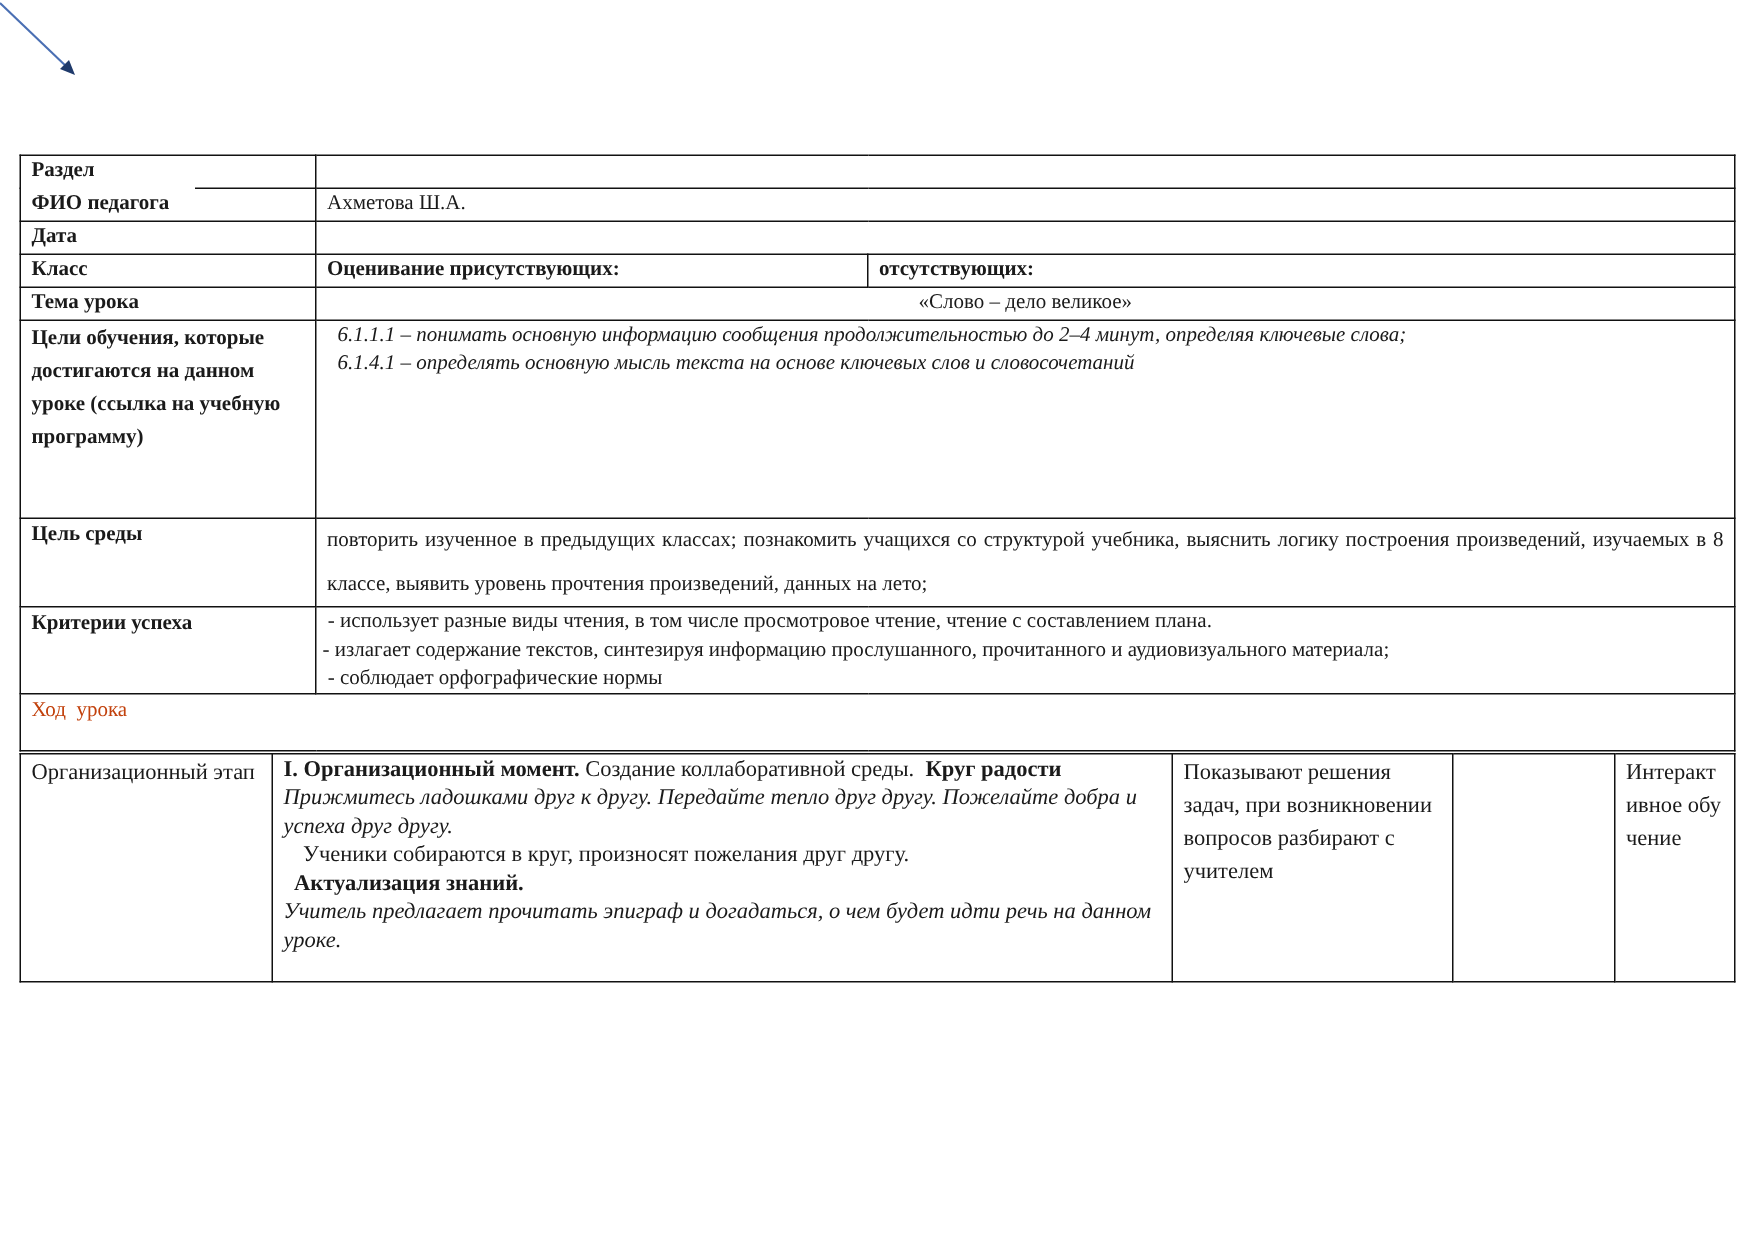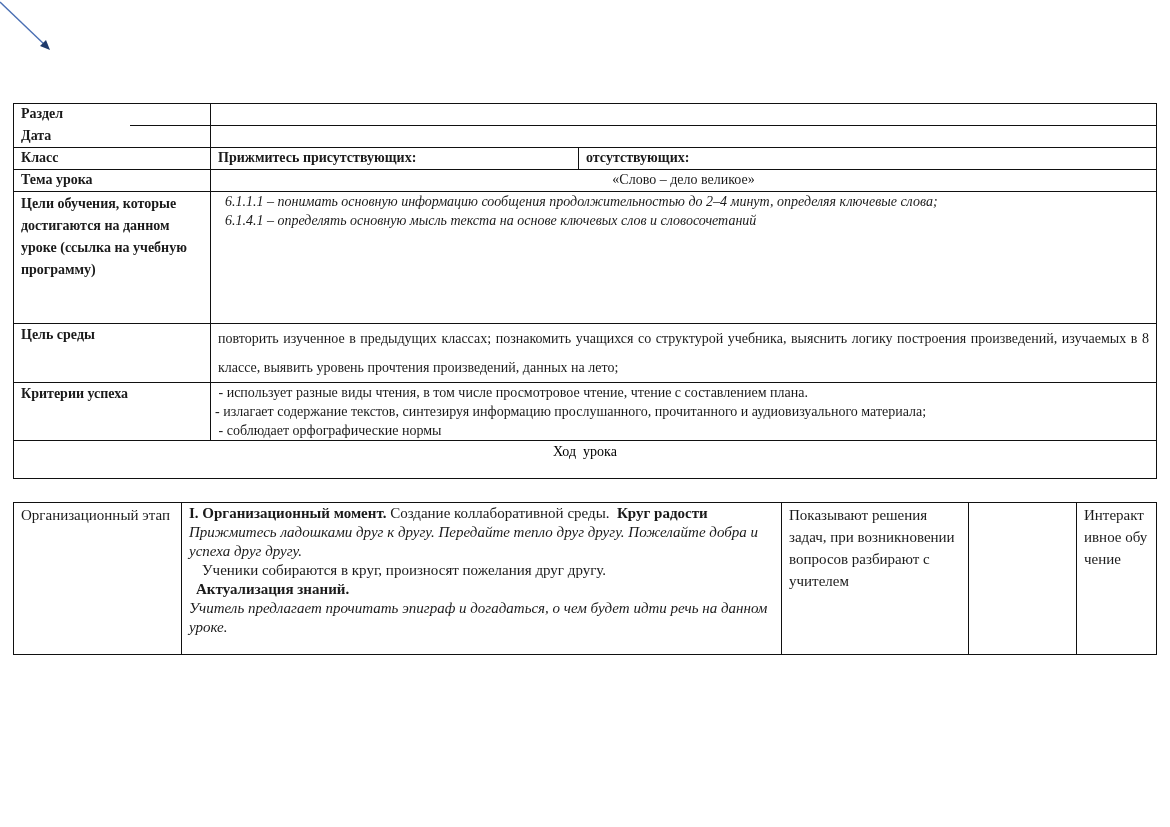--- a/index.html
+++ b/index.html
@@ -37,21 +37,21 @@
     .b { font-weight: bold; }
     
     #info { left: 13px; top: 103px; width: 1143px; }
     #info td { height: 21px; }
     .center { text-align: center; }
     .justify { text-align: justify; text-align-last: left; }
     .goals-label { line-height: 22px; padding-top: 1px; }
     .goals-val { padding-left: 14px; line-height: 19px; }
     .aim-val { line-height: 29px; padding-top: 0; }
     .crit-line { display: block; line-height: 19px; }
-    .hod { color: #000000; text-align: center; height: 36px !important; padding-top: 1px; }
+    .hod { color: #c2410c; height: 36px !important; padding-top: 1px; }
     
     #lesson { left: 13px; top: 502px; width: 1143px; }
     #lesson td { font-size: 15px; }
     .hdr td { height: 38px; padding-top: 0; line-height: 19px; }
     .stage { line-height: 22px; padding-top: 1px; }
     .teacher { line-height: 19px; padding-top: 1px; }
     .students { line-height: 22px; padding-top: 1px; }
     .res { line-height: 22px; padding-top: 1px; word-break: break-all; }
     .indent1 { padding-left: 13px; display: block; }
     .indent2 { padding-left: 7px; display: block; }
@@ -78,26 +78,30 @@
     <col style="width:197px">
     <col style="width:368px">
     <col style="width:578px">
   </colgroup>
   <tbody>
       <tr>
     <td class="b">Раздел</td>
     <td colspan="2"></td>
   </tr>
   <tr>
+    <td class="b">ФИО педагога</td>
+    <td colspan="2">Ахметова Ш.А.</td>
+  </tr>
+  <tr>
     <td class="b">Дата</td>
     <td colspan="2"></td>
   </tr>
   <tr>
     <td class="b">Класс</td>
-    <td class="b">Прижмитесь присутствующих:</td>
+    <td class="b">Оценивание присутствующих:</td>
     <td class="b">отсутствующих:</td>
   </tr>
   <tr>
     <td class="b">Тема урока</td>
     <td colspan="2" class="center">«Слово – дело великое»</td>
   </tr>
   <tr>
     <td class="b goals-label" style="height:130px">Цели обучения, которые достигаются на данном уроке (ссылка на учебную программу)</td>
     <td colspan="2" class="goals-val">
       <span class="line">6.1.1.1 – понимать основную информацию сообщения   продолжительностью до 2–4 минут, определяя ключевые слова;</span>

